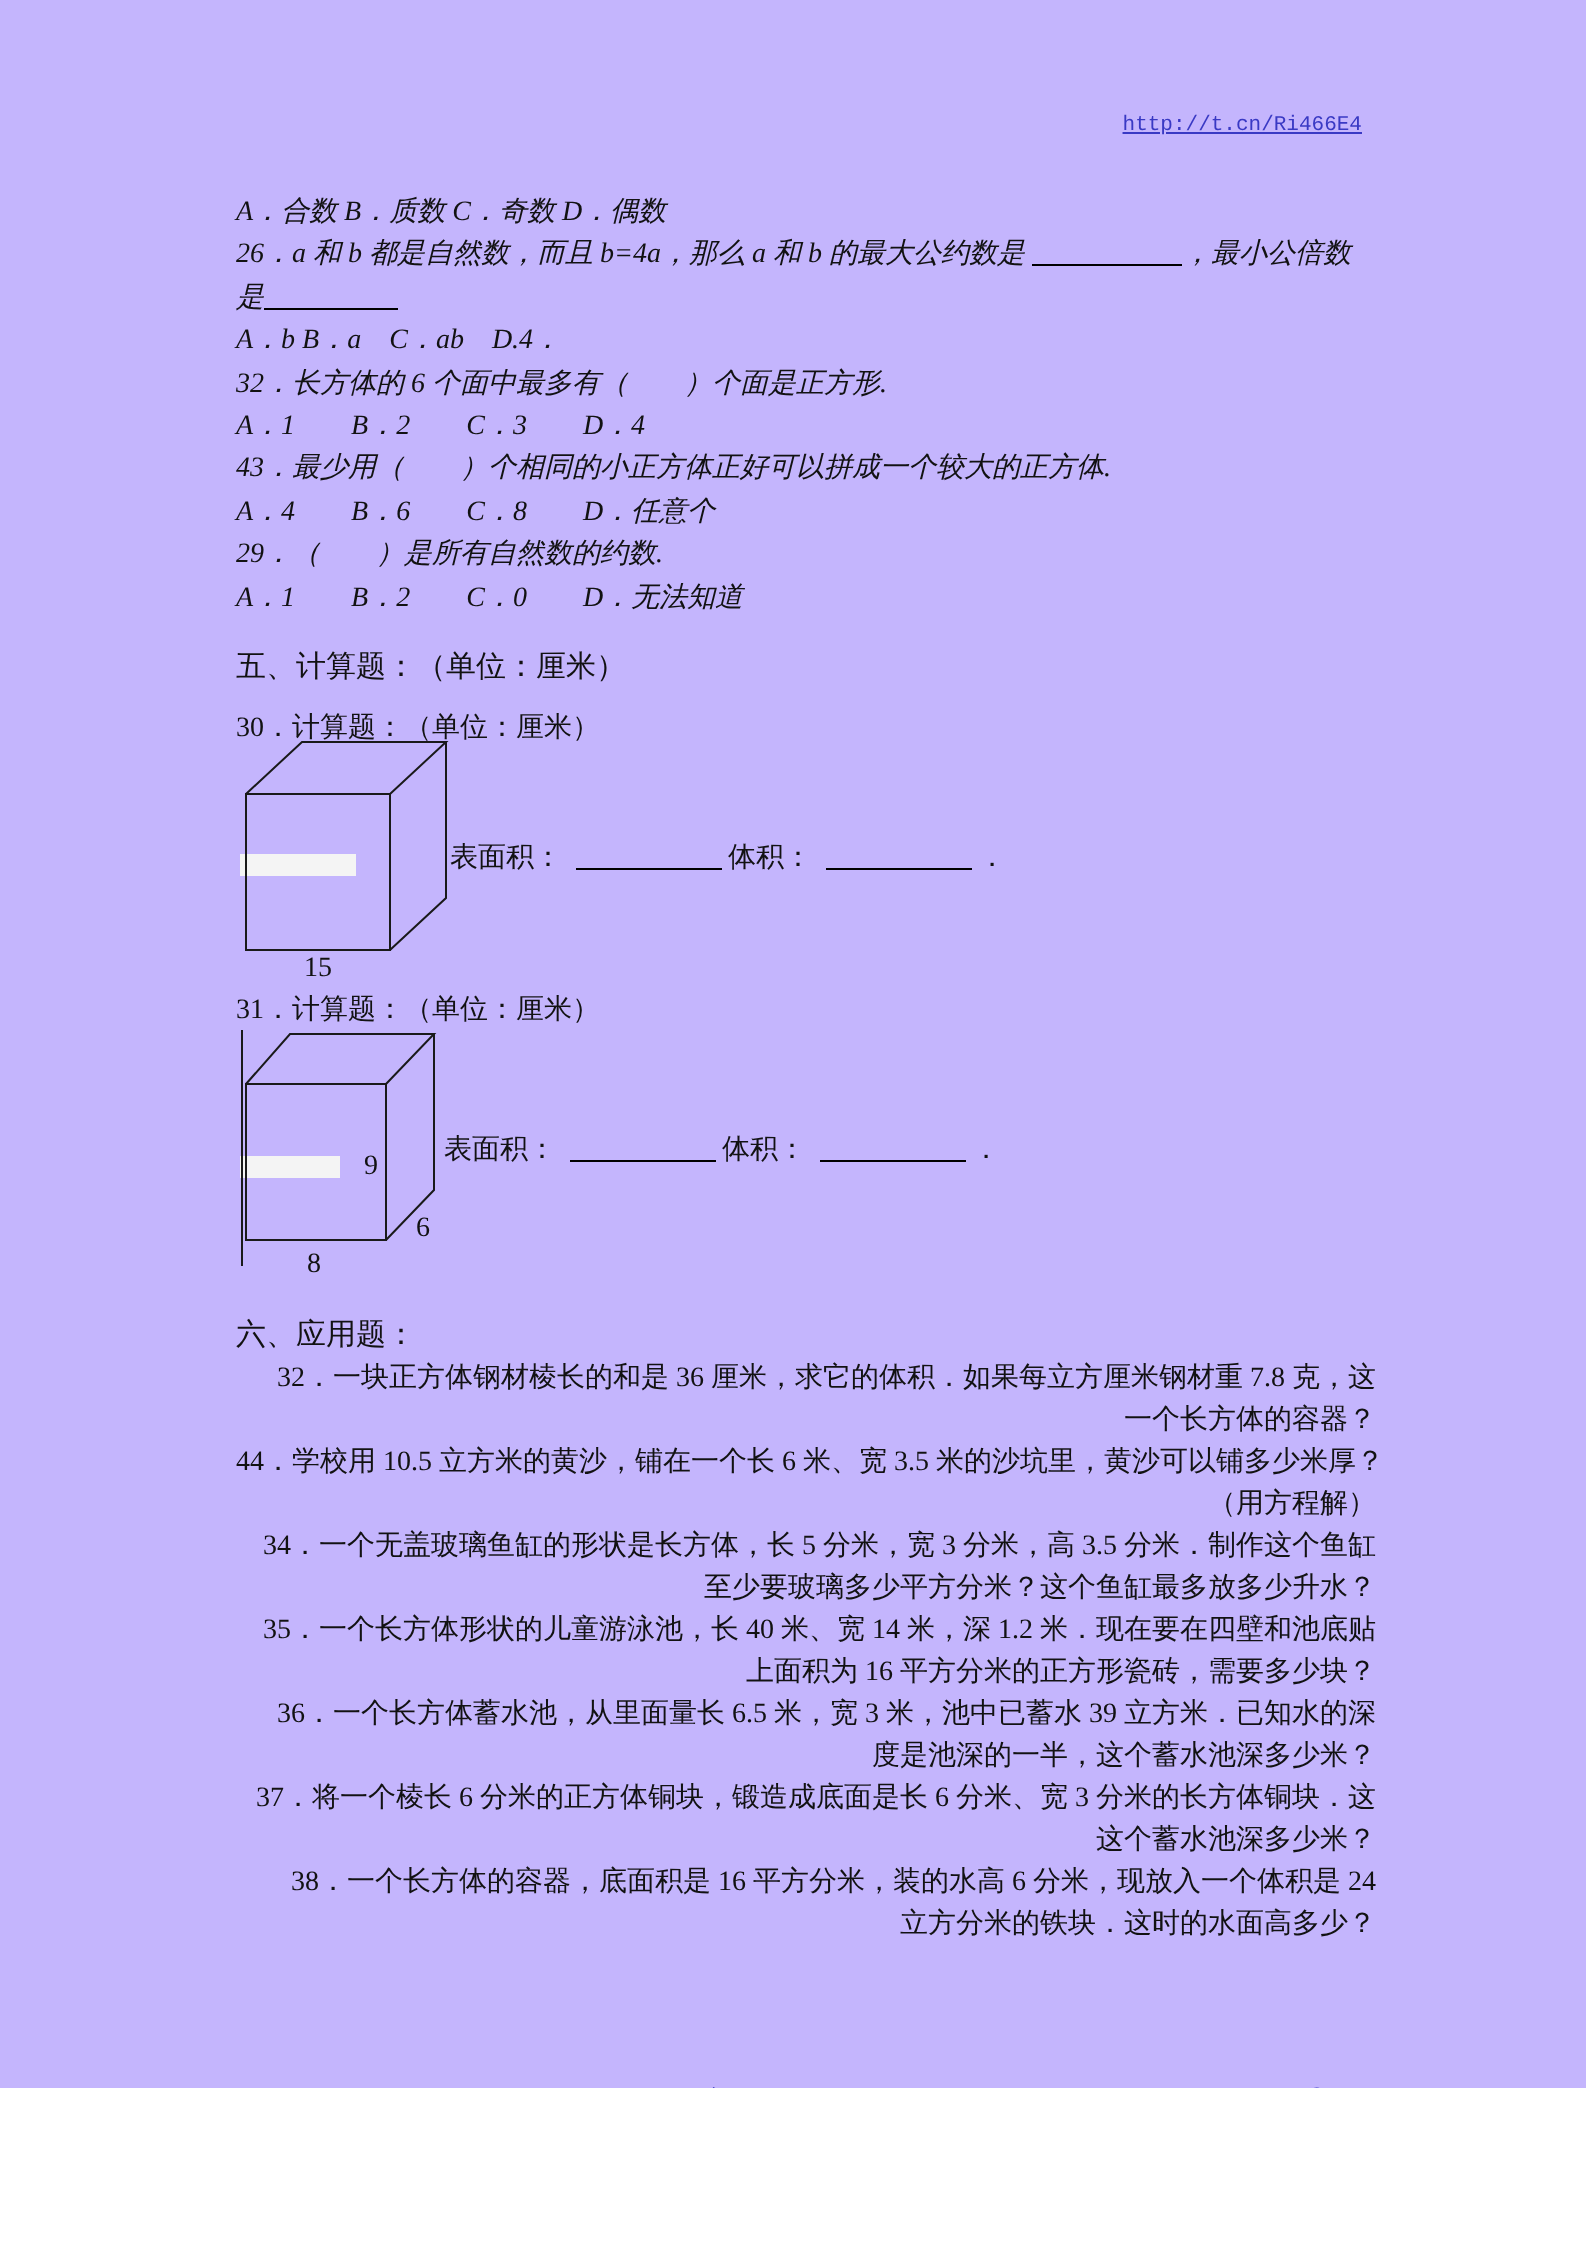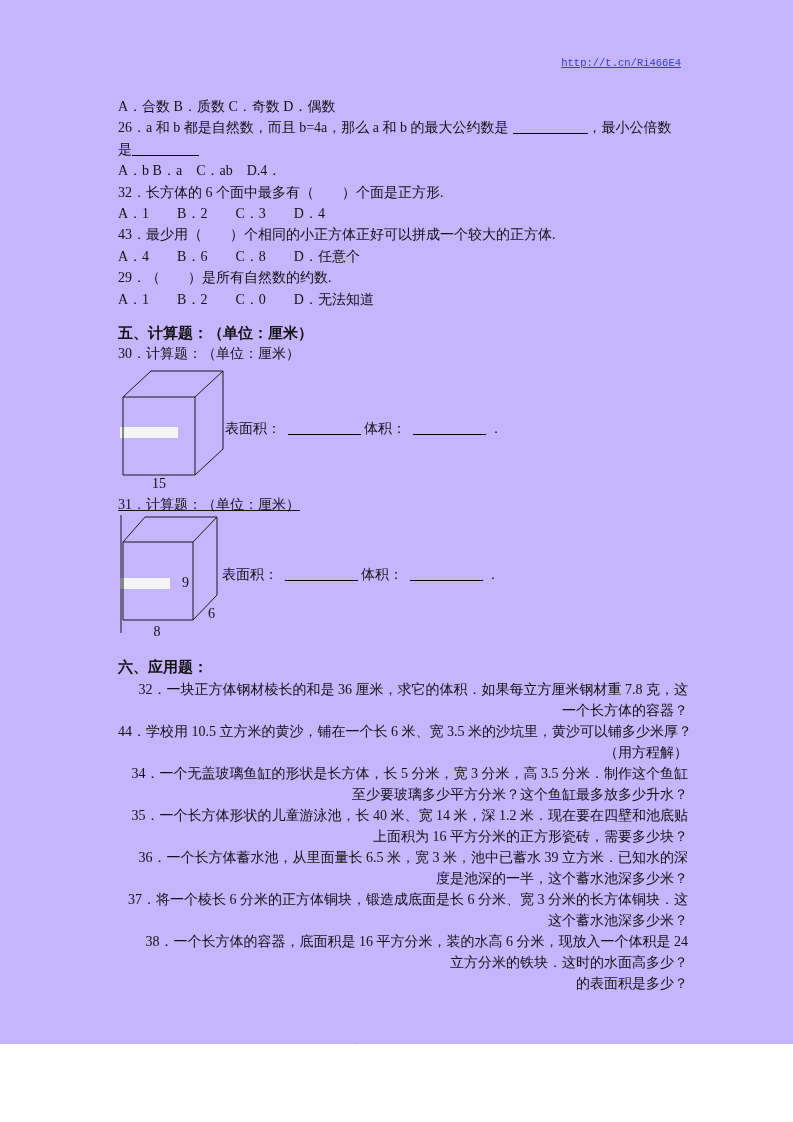--- a/index.html
+++ b/index.html
@@ -1,23 +1,23 @@
 <!DOCTYPE html>
 <html><head>
 <meta charset="utf-8">
 <style>
   html,body{margin:0;padding:0;background:#ffffff;}
   .page{
     position:relative;width:793px;height:1044px;background:#c4b5fd;overflow:hidden;
     font-family:"Liberation Serif","DejaVu Serif",serif;font-size:14px;color:#121212;
   }
   .abs{position:absolute;}
-  .line{height:21.4px;line-height:21.4px;white-space:nowrap;}
+  .line{height:21.4px;line-height:21.4px;white-space:nowrap;font-style:italic;}
   .wline{height:21px;line-height:21px;white-space:nowrap;text-align:right;}
-  .bold{font-weight:bold;font-size:15px;}
+  .bold{font-weight:normal;font-size:15px;}
   .blank{display:inline-block;border-bottom:1px solid #000;height:14px;vertical-align:-2px;}
   .b75{width:75px;margin-left:4px;}
   .b67{width:67px;}
   .b73{width:73px;margin-left:7px;margin-right:3px;}
   .url-link{
     font-family:"Liberation Mono","DejaVu Sans Mono",monospace;font-size:10.5px;
     color:#3939c4;text-decoration:underline;letter-spacing:0;
   }
   .footer-link,.page-number{
     font-size:11px;color:#3939c4;text-decoration:underline;
@@ -46,35 +46,35 @@
     <div class="line">32．长方体的 6 个面中最多有（　　）个面是正方形.</div>
     <div class="line">A．1　　B．2　　C．3　　D．4</div>
     <div class="line">43．最少用（　　）个相同的小正方体正好可以拼成一个较大的正方体.</div>
     <div class="line">A．4　　B．6　　C．8　　D．任意个</div>
     <div class="line">29．（　　）是所有自然数的约数.</div>
     <div class="line">A．1　　B．2　　C．0　　D．无法知道</div>
   </div>
 
   <div class="abs bold" style="top:324px;left:118px;">五、计算题：（单位：厘米）</div>
 
-  <div class="abs" style="top:345px;left:118px;">30．计算题：（单位：厘米）</div>
+  <div class="abs" style="top:355px;left:118px;">30．计算题：（单位：厘米）</div>
 
   <svg class="abs" style="top:365px;left:112px;" width="120" height="132" viewBox="0 0 120 132">
     <rect class="watermark" x="8" y="62" width="58" height="11"></rect>
     <path class="fig-stroke" d="M11,32 H83 V110 H11 Z"></path>
     <path class="fig-stroke" d="M11,32 L39,6 H111 L83,32"></path>
     <path class="fig-stroke" d="M111,6 V84 L83,110"></path>
     <text x="47" y="123" text-anchor="middle">15</text>
   </svg>
 
   <div class="abs" style="top:420px;left:225px;">
     <span>表面积：</span><span class="blank b73"></span><span>体积：</span><span class="blank b73"></span><span>．</span>
   </div>
 
-  <div class="abs" style="top:496px;left:118px;text-decoration:underline;">31．计算题：（单位：厘米）</div>
+  <div class="abs" style="top:496px;left:118px;">31．计算题：（单位：厘米）</div>
 
   <svg class="abs" style="top:505px;left:112px;" width="122" height="140" viewBox="0 0 122 140">
     <rect class="watermark" x="8" y="73" width="50" height="11"></rect>
     <path class="fig-stroke" d="M9,10 V128"></path>
     <path class="fig-stroke" d="M11,37 H81 V115 H11 Z"></path>
     <path class="fig-stroke" d="M11,37 L33,12 H105 L81,37"></path>
     <path class="fig-stroke" d="M105,12 V90 L81,115"></path>
     <text x="77" y="82" text-anchor="end">9</text>
     <text x="96" y="113">6</text>
     <text x="45" y="131" text-anchor="middle">8</text>
@@ -94,19 +94,18 @@
     <div class="wline">34．一个无盖玻璃鱼缸的形状是长方体，长 5 分米，宽 3 分米，高 3.5 分米．制作这个鱼缸</div>
     <div class="wline">至少要玻璃多少平方分米？这个鱼缸最多放多少升水？</div>
     <div class="wline">35．一个长方体形状的儿童游泳池，长 40 米、宽 14 米，深 1.2 米．现在要在四壁和池底贴</div>
     <div class="wline">上面积为 16 平方分米的正方形瓷砖，需要多少块？</div>
     <div class="wline">36．一个长方体蓄水池，从里面量长 6.5 米，宽 3 米，池中已蓄水 39 立方米．已知水的深</div>
     <div class="wline">度是池深的一半，这个蓄水池深多少米？</div>
     <div class="wline">37．将一个棱长 6 分米的正方体铜块，锻造成底面是长 6 分米、宽 3 分米的长方体铜块．这</div>
     <div class="wline">这个蓄水池深多少米？</div>
     <div class="wline">38．一个长方体的容器，底面积是 16 平方分米，装的水高 6 分米，现放入一个体积是 24</div>
     <div class="wline">立方分米的铁块．这时的水面高多少？</div>
-    <div class="wline">的表面积是多少？</div>
   </div>
 
   <a class="abs footer-link" style="top:1042px;left:341px;" href="#">教育</a>
   <a class="abs page-number" style="top:1042px;left:656px;" href="#">2</a>
 
 </div>
 
 </body></html>

